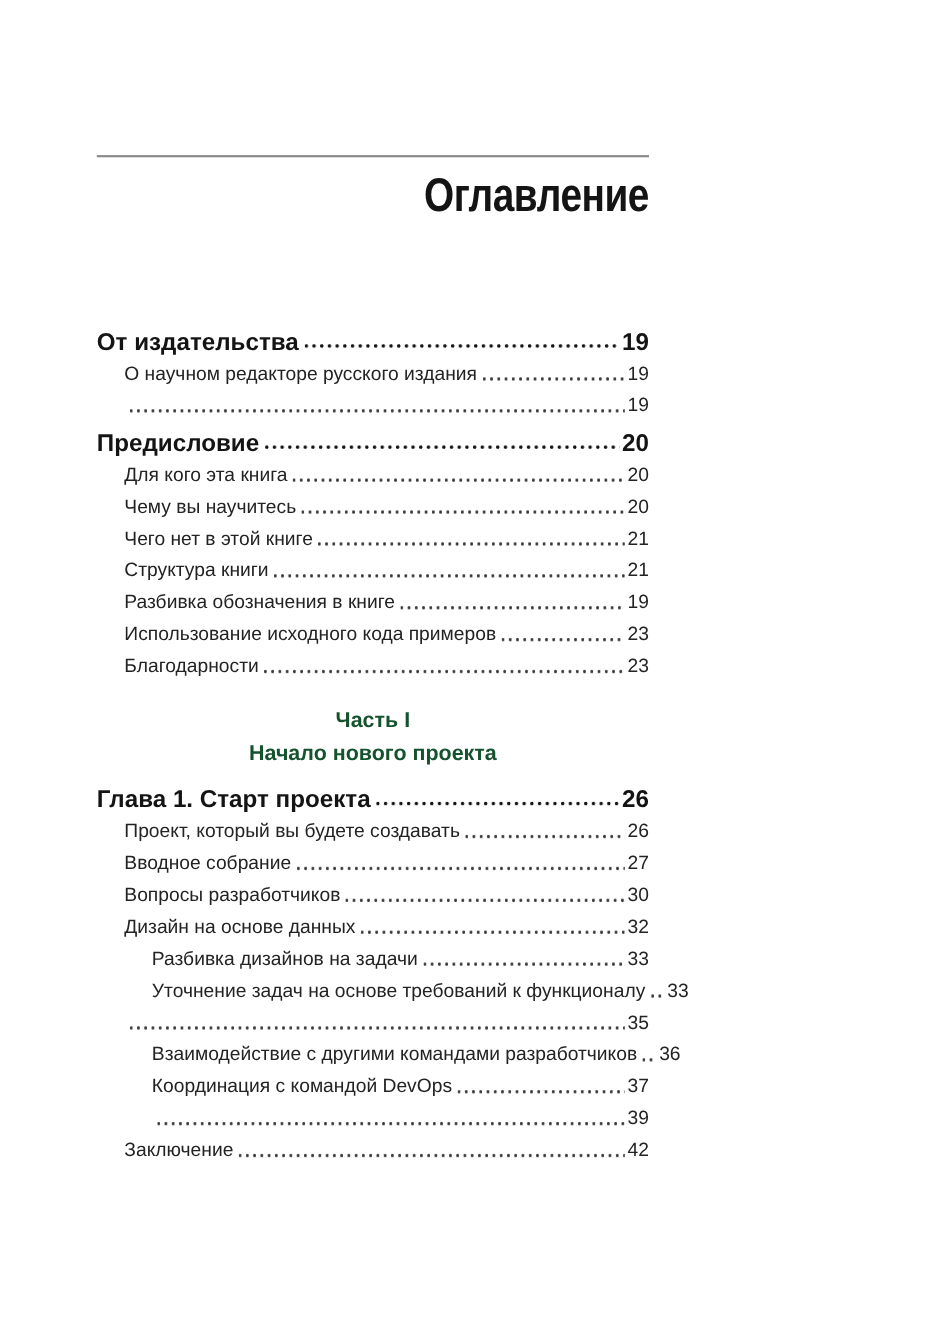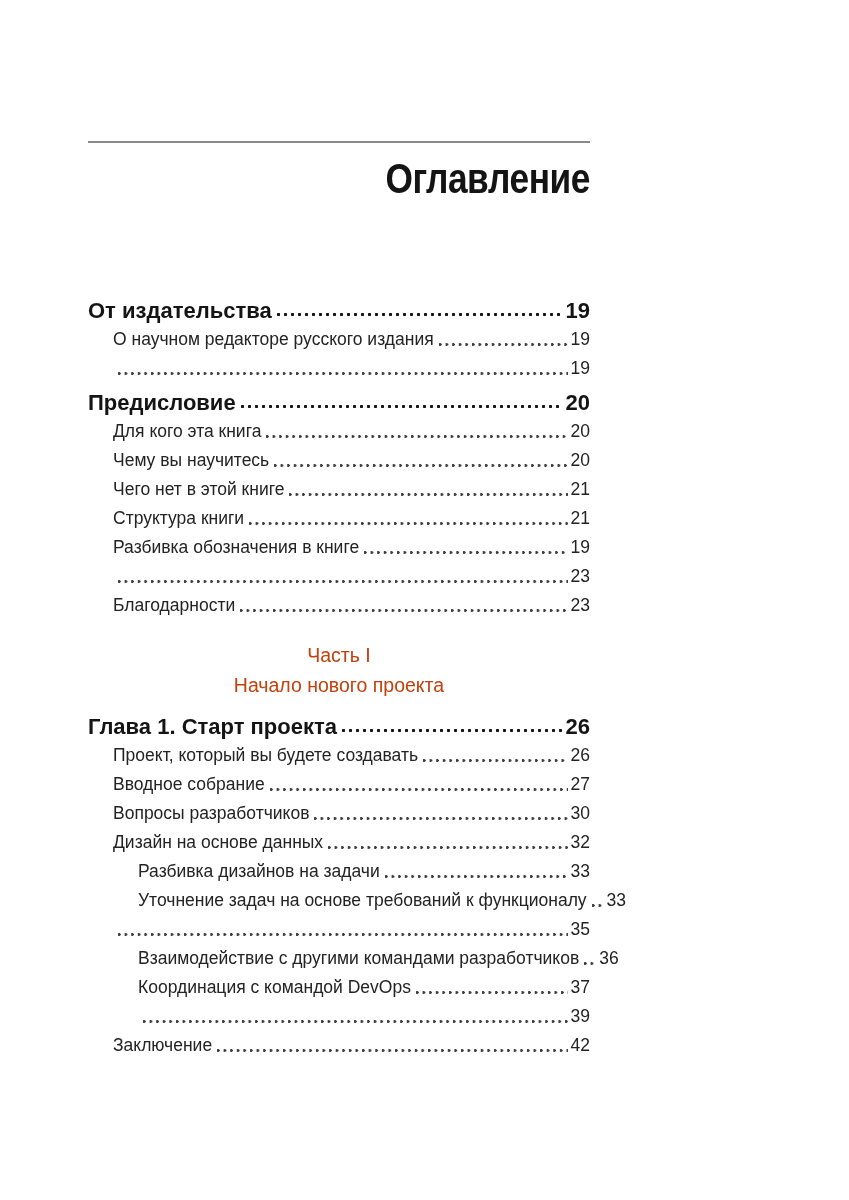--- a/index.html
+++ b/index.html
@@ -59,23 +59,23 @@
     background-position: 0 13.5px;
   }
   .row.head .leader {
     background-image: radial-gradient(circle at 1.5px 1.5px, #141414 1.35px, rgba(0,0,0,0) 1.8px);
     background-size: 7px 3px;
     background-position: 0 13px;
   }
   .pg { white-space: nowrap; }
   .part {
     text-align: center;
-    font-weight: 400;
+    font-weight: 700;
     font-size: 19.5px;
-    color: #c2410c;
+    color: #14532d;
     margin: 24px 0 16px;
   }
   .part .kicker, .part .ptitle { line-height: 30px; }
 </style>
 </head>
 <body>
 
 <div class="page">
 
   <div class="rule"></div>
@@ -121,20 +121,21 @@
       <span class="lbl">Структура книги</span>
       <span class="leader"></span>
       <span class="pg">21</span>
     </div>
     <div class="row ind1">
       <span class="lbl">Разбивка обозначения в книге</span>
       <span class="leader"></span>
       <span class="pg">19</span>
     </div>
     <div class="row ind1">
+      <span class="lbl">Использование исходного кода примеров</span>
       <span class="leader"></span>
       <span class="pg">23</span>
     </div>
     <div class="row ind1">
       <span class="lbl">Благодарности</span>
       <span class="leader"></span>
       <span class="pg">23</span>
     </div>
 
     <div class="part">

